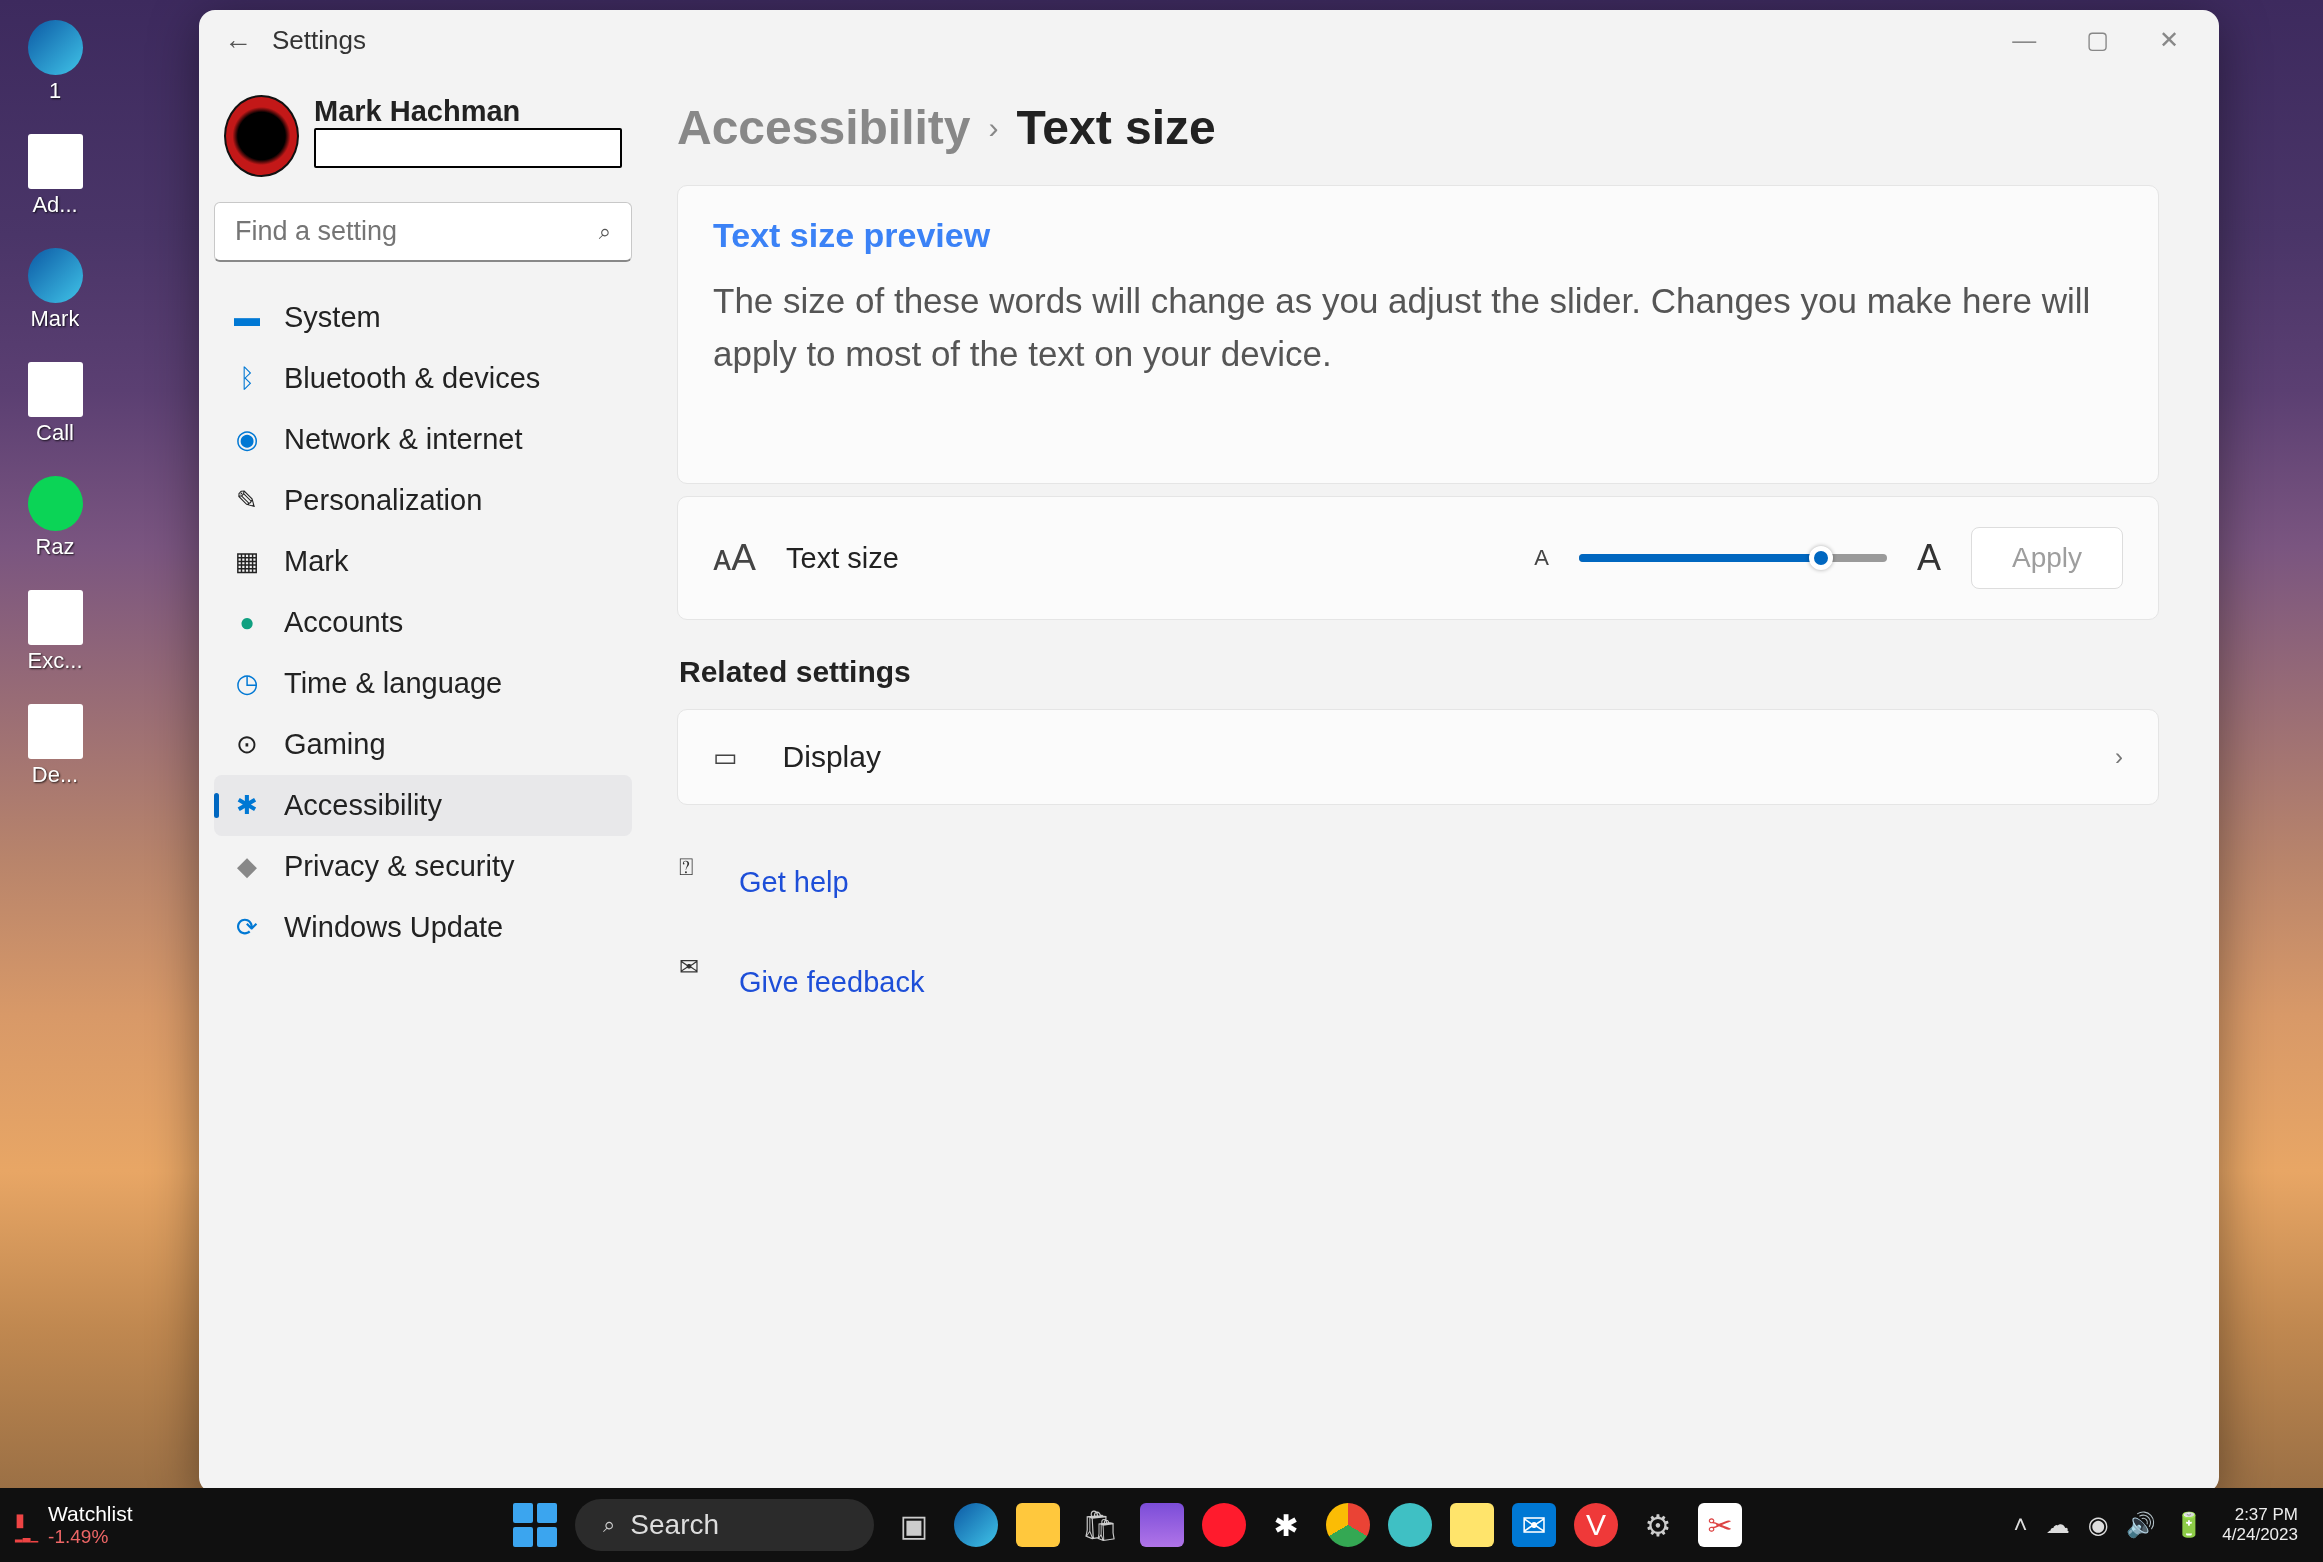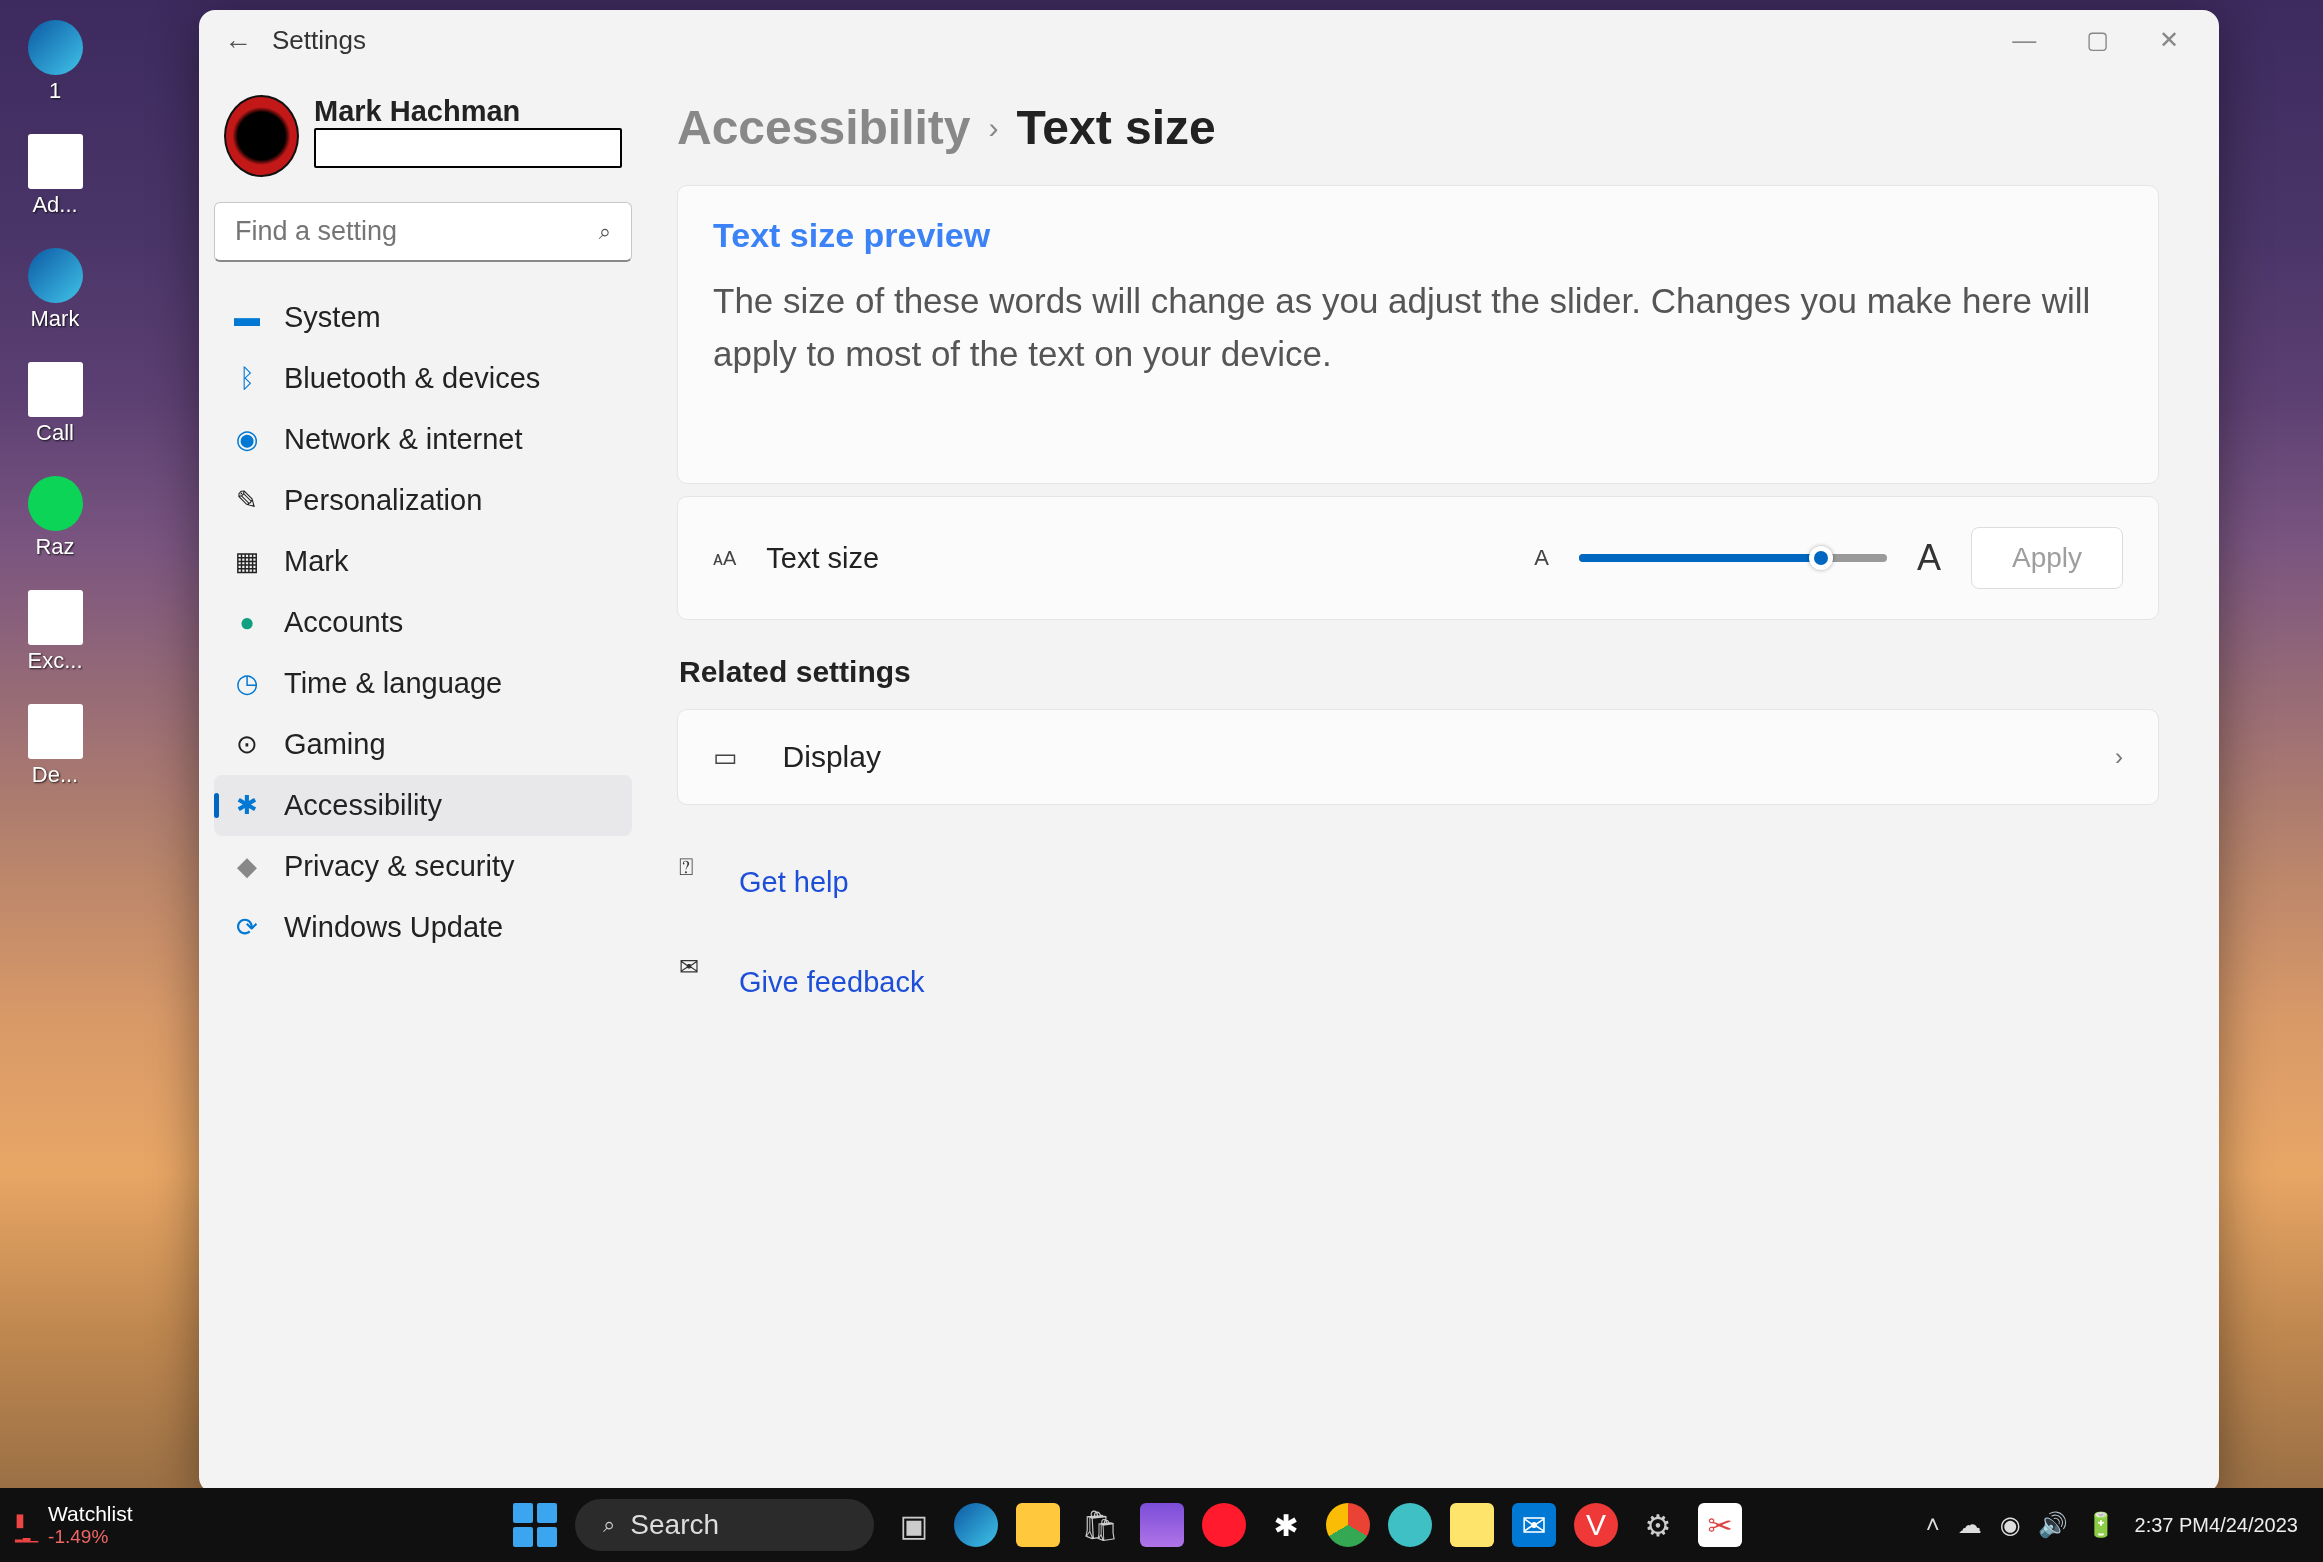--- a/index.html
+++ b/index.html
@@ -157,21 +157,21 @@
       margin-bottom: 12px;
     }
     .preview-title { font-size: 34px; font-weight: 600; margin-bottom: 20px; color:#3b82f6; }
     .preview-text { font-size: 35px; color: #555; line-height: 1.5; }
 
     .textsize-row {
       display: flex;
       align-items: center;
       gap: 30px;
     }
-    .ts-icon { font-size: 20px; color: #444; }
+    .ts-icon { font-size: 37px; color: #444; }
     .ts-label { font-size: 29px; flex: 0 0 auto; color: #222; }
     .ts-spacer { flex: 1; }
     .ts-small-a { font-size: 22px; color:#444; }
     .ts-big-a { font-size: 36px; color:#333; }
     .slider {
       position: relative;
       width: 308px;
       height: 8px;
       background: #9a9a9a;
       border-radius: 4px;
@@ -268,21 +268,21 @@
     .search-tb-icon { font-size: 22px; color:#ccc; }
     .search-tb-text { font-size: 28px; color:#ddd; }
     .tb-icon {
       width: 44px; height: 44px;
       display: flex; align-items:center; justify-content:center;
       font-size: 30px;
       border-radius: 6px;
     }
     .tb-right { margin-left:auto; display:flex; align-items:center; gap: 18px; }
     .tray-icon { font-size: 24px; color:#ddd; }
-    .clock { display:flex; align-items:flex-end; font-size: 20px; color:#eee; padding-right:10px; }
+    .clock { display:flex; flex-direction:column; align-items:flex-end; font-size: 17px; color:#eee; padding-right:10px; }
   </style>
 </head>
 <body>
 
 <div class="desktop-icons">
   <div class="desktop-icon">
       <div class="di-img edge"></div>
       <div class="di-label">1</div>
     </div>
   <div class="desktop-icon">

